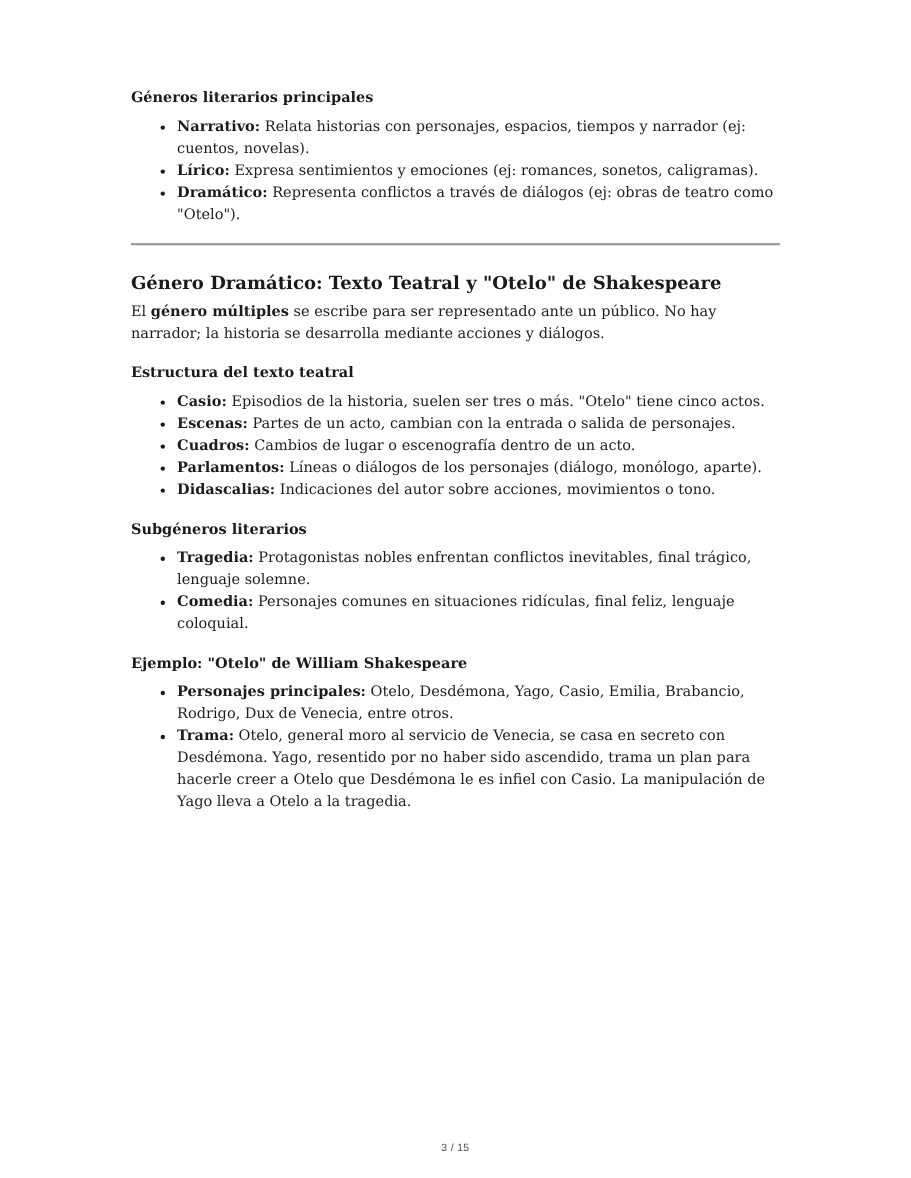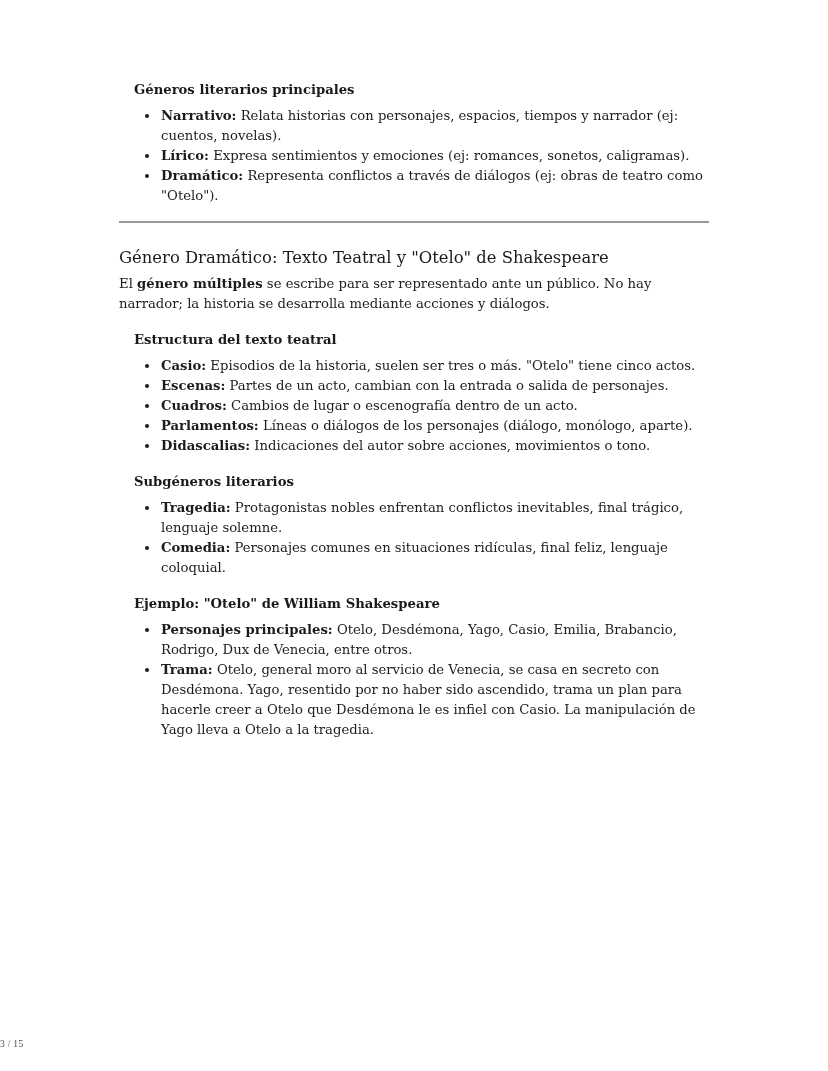--- a/index.html
+++ b/index.html
@@ -19,29 +19,29 @@
     position: absolute;
     left: 119px;
     top: 64px;
     width: 590px;
     font-size: 13.2px;
     line-height: 20px;
   }
   .content h2 {
     font-size: 16.4px;
     line-height: 22px;
-    font-weight: normal;
+    font-weight: bold;
     margin: 24px 0 5px 0;
     color: #1a1a1a;
   }
   .content h3 {
     font-size: 13.2px;
     line-height: 18px;
     font-weight: bold;
-    margin: 17px 0 7px 15px;
+    margin: 17px 0 7px 0;
     color: #1a1a1a;
   }
   .content p {
     margin: 0;
   }
   .content ul {
     margin: 0;
     padding: 0 0 0 41px;
     list-style-type: disc;
   }
@@ -55,21 +55,22 @@
   hr.rule {
     border: none;
     border-top: 2px solid #989898;
     margin: 15px 0 12px 0;
   }
   .footer {
     position: absolute;
     left: 0;
     right: 0;
     bottom: 22px;
-    font-family: Liberation Serif, serif;
+    text-align: center;
+    font-family: Liberation Sans, sans-serif;
     font-size: 9.5px;
     color: #4d4d4d;
     letter-spacing: 0.3px;
   }
 </style>
 </head>
 <body>
 
 <div class="content">
     <h3>Géneros literarios principales</h3>

